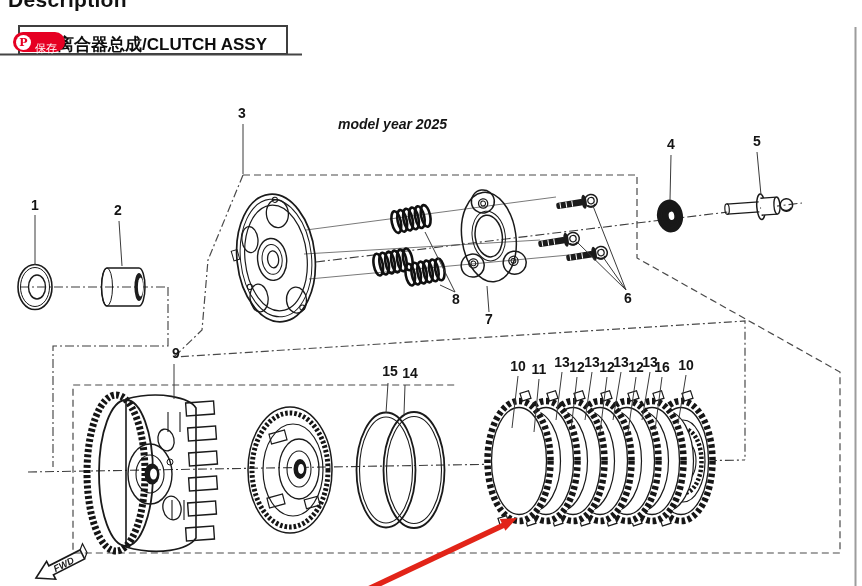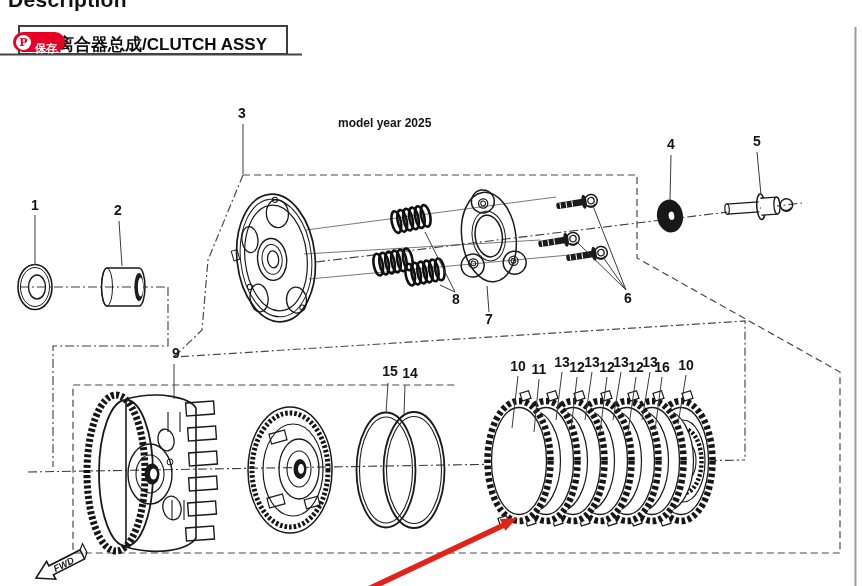--- a/index.html
+++ b/index.html
@@ -22,24 +22,24 @@
   .pin-badge{
     position:absolute;left:13px;top:32px;height:20px;border-radius:10px;
     background:#e60023;color:#fff;display:flex;align-items:center;
     padding:0 8px 0 3px;gap:4px;z-index:6;box-sizing:border-box;
   }
   .pin-badge .p-circle{
     width:15px;height:15px;border-radius:50%;background:#fff;color:#e60023;
     font-weight:800;font-size:11px;line-height:15px;text-align:center;
     font-family:"DejaVu Serif",serif;
   }
-  .pin-badge .save-label{font-size:11px;font-weight:700;line-height:20px;margin-top:12px;}
+  .pin-badge .save-label{font-size:11px;font-weight:400;line-height:20px;margin-top:12px;}
   .model-year{
-    position:absolute;left:338px;top:116px;font-size:12px;font-weight:700;
-    color:#151515;white-space:nowrap;
+    position:absolute;left:338px;top:116px;font-size:14px;font-weight:700;
+    color:#151515;white-space:nowrap;font-style:italic;
   }
   svg.art{position:absolute;left:0;top:0;z-index:2;}
   .callout{font:700 14px "Liberation Sans",sans-serif;fill:#141414;text-anchor:middle;}
   .leader{stroke:#3a3a3a;stroke-width:1;}
   .ln{stroke:#1a1a1a;fill:none;}
   .coil{fill:none;stroke:#101010;stroke-width:2.6;}
 </style>
 </head>
 <body>
 

